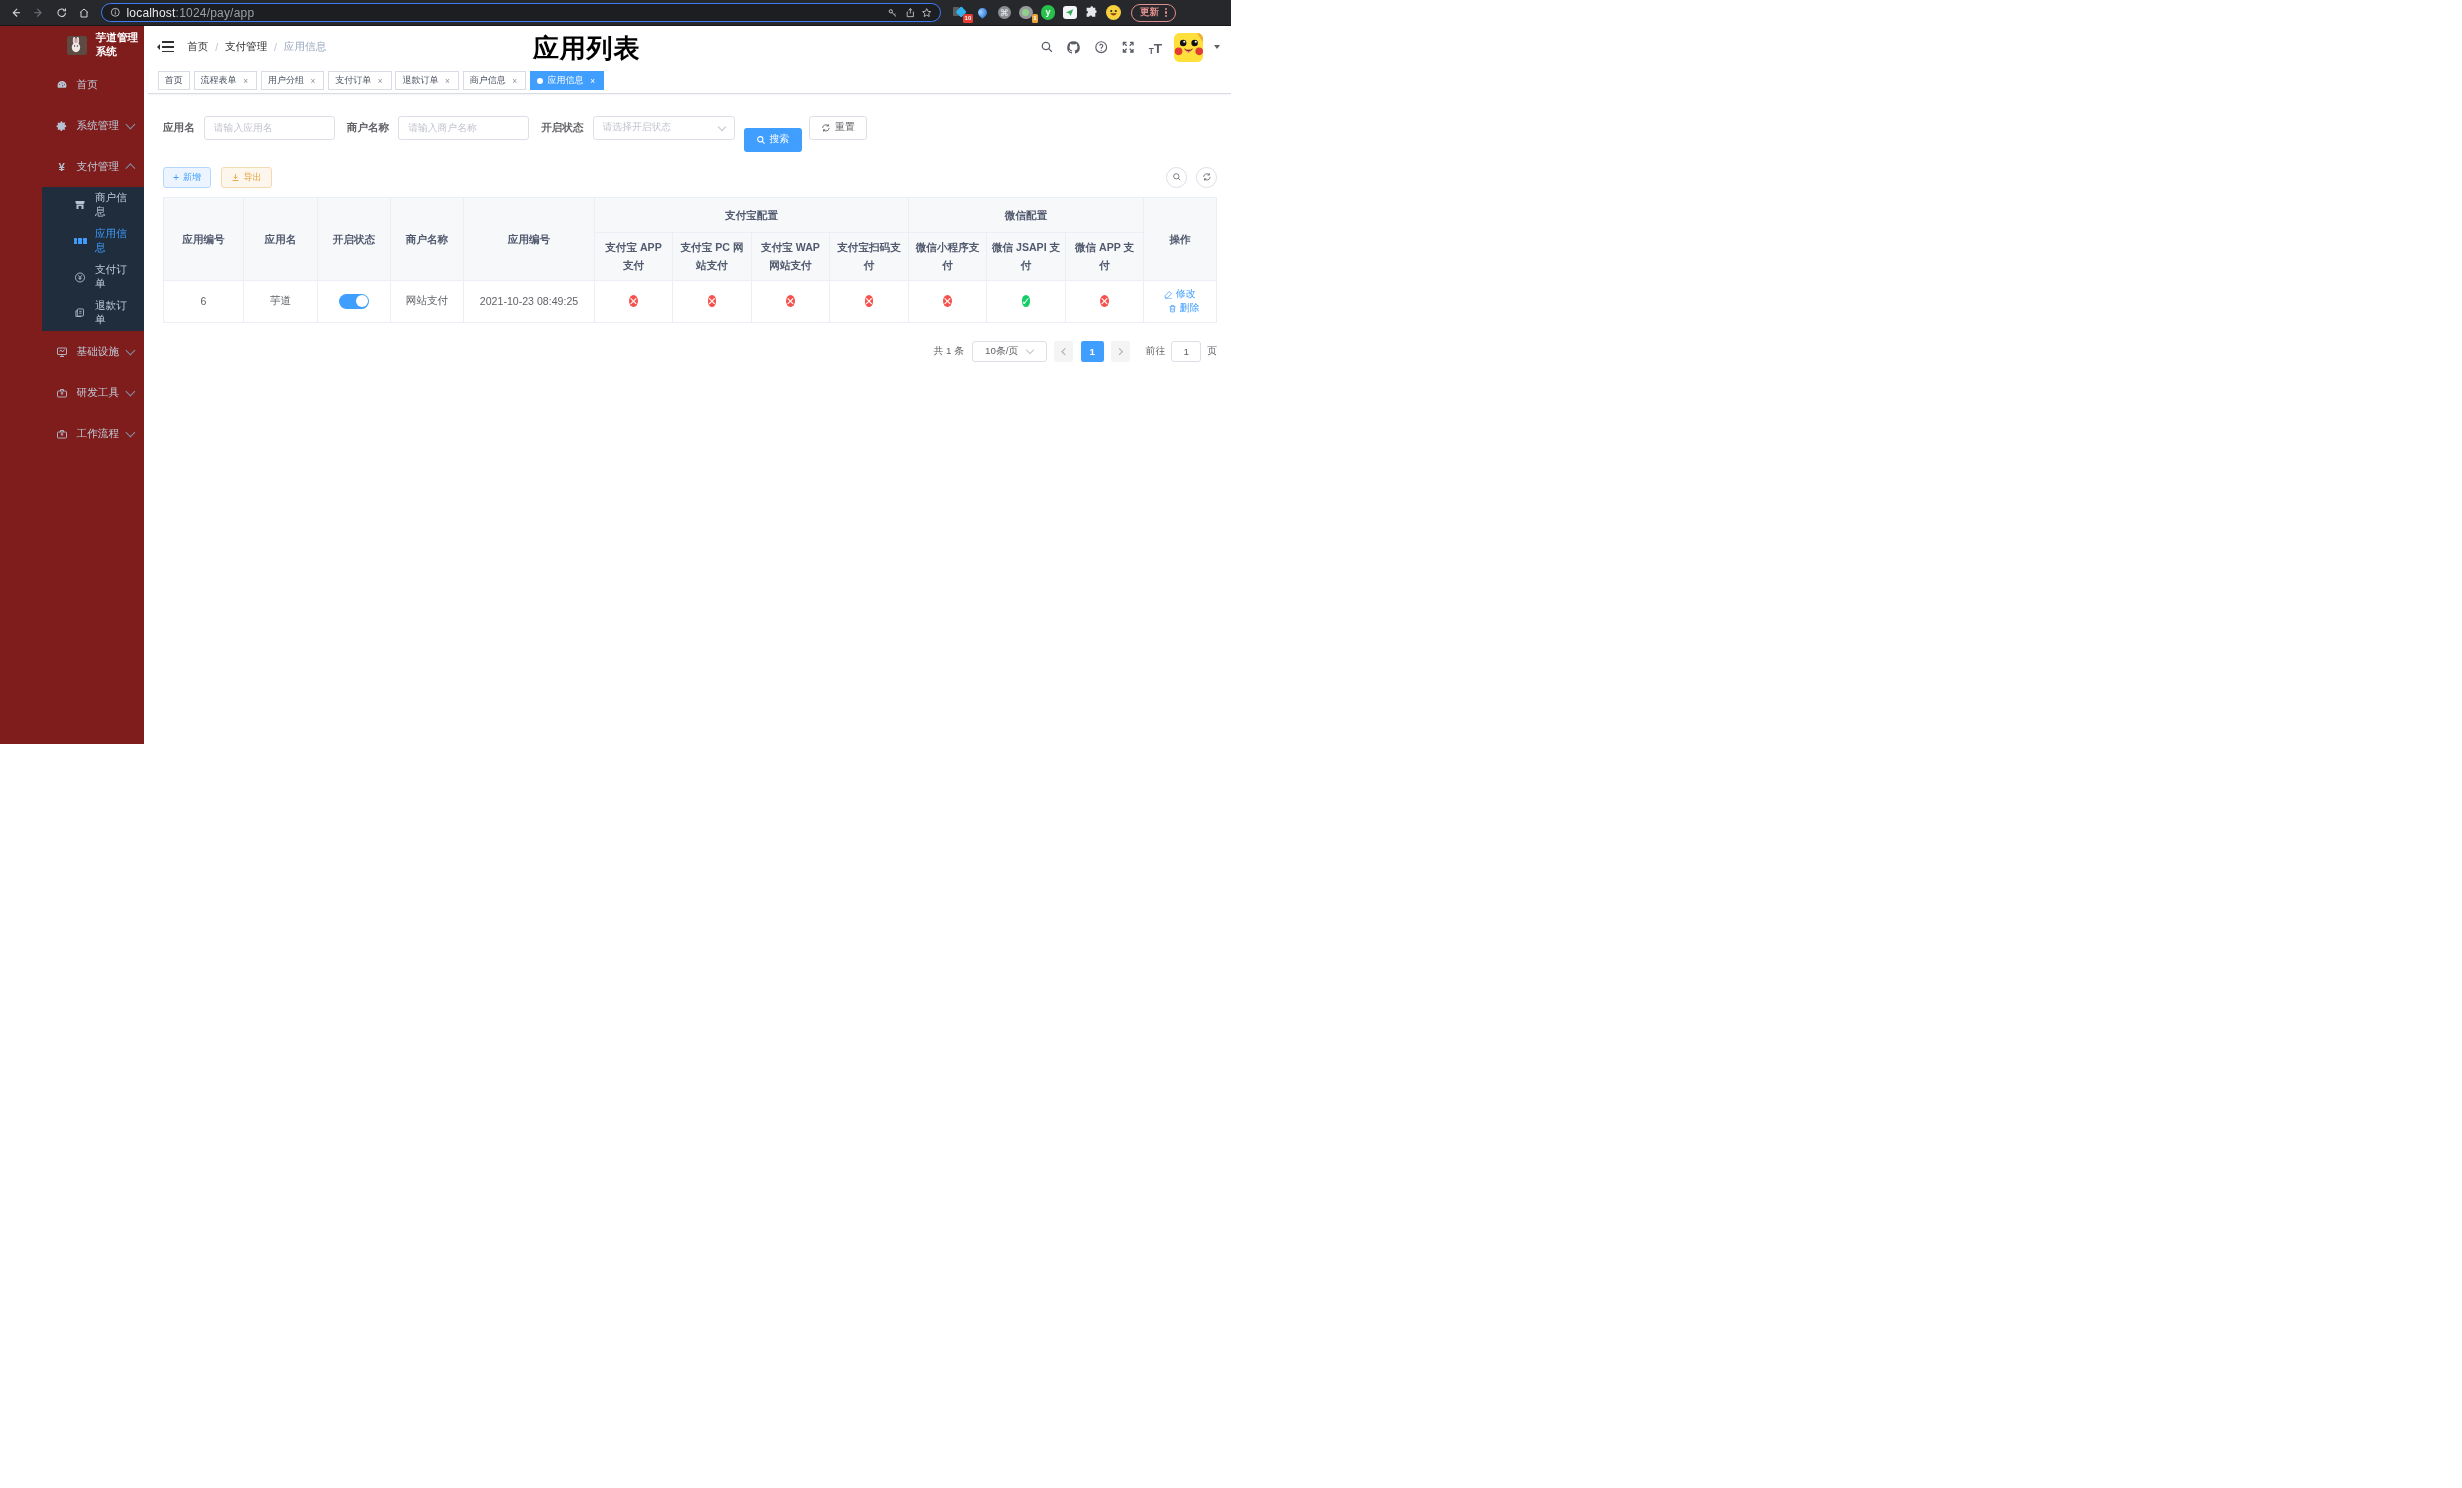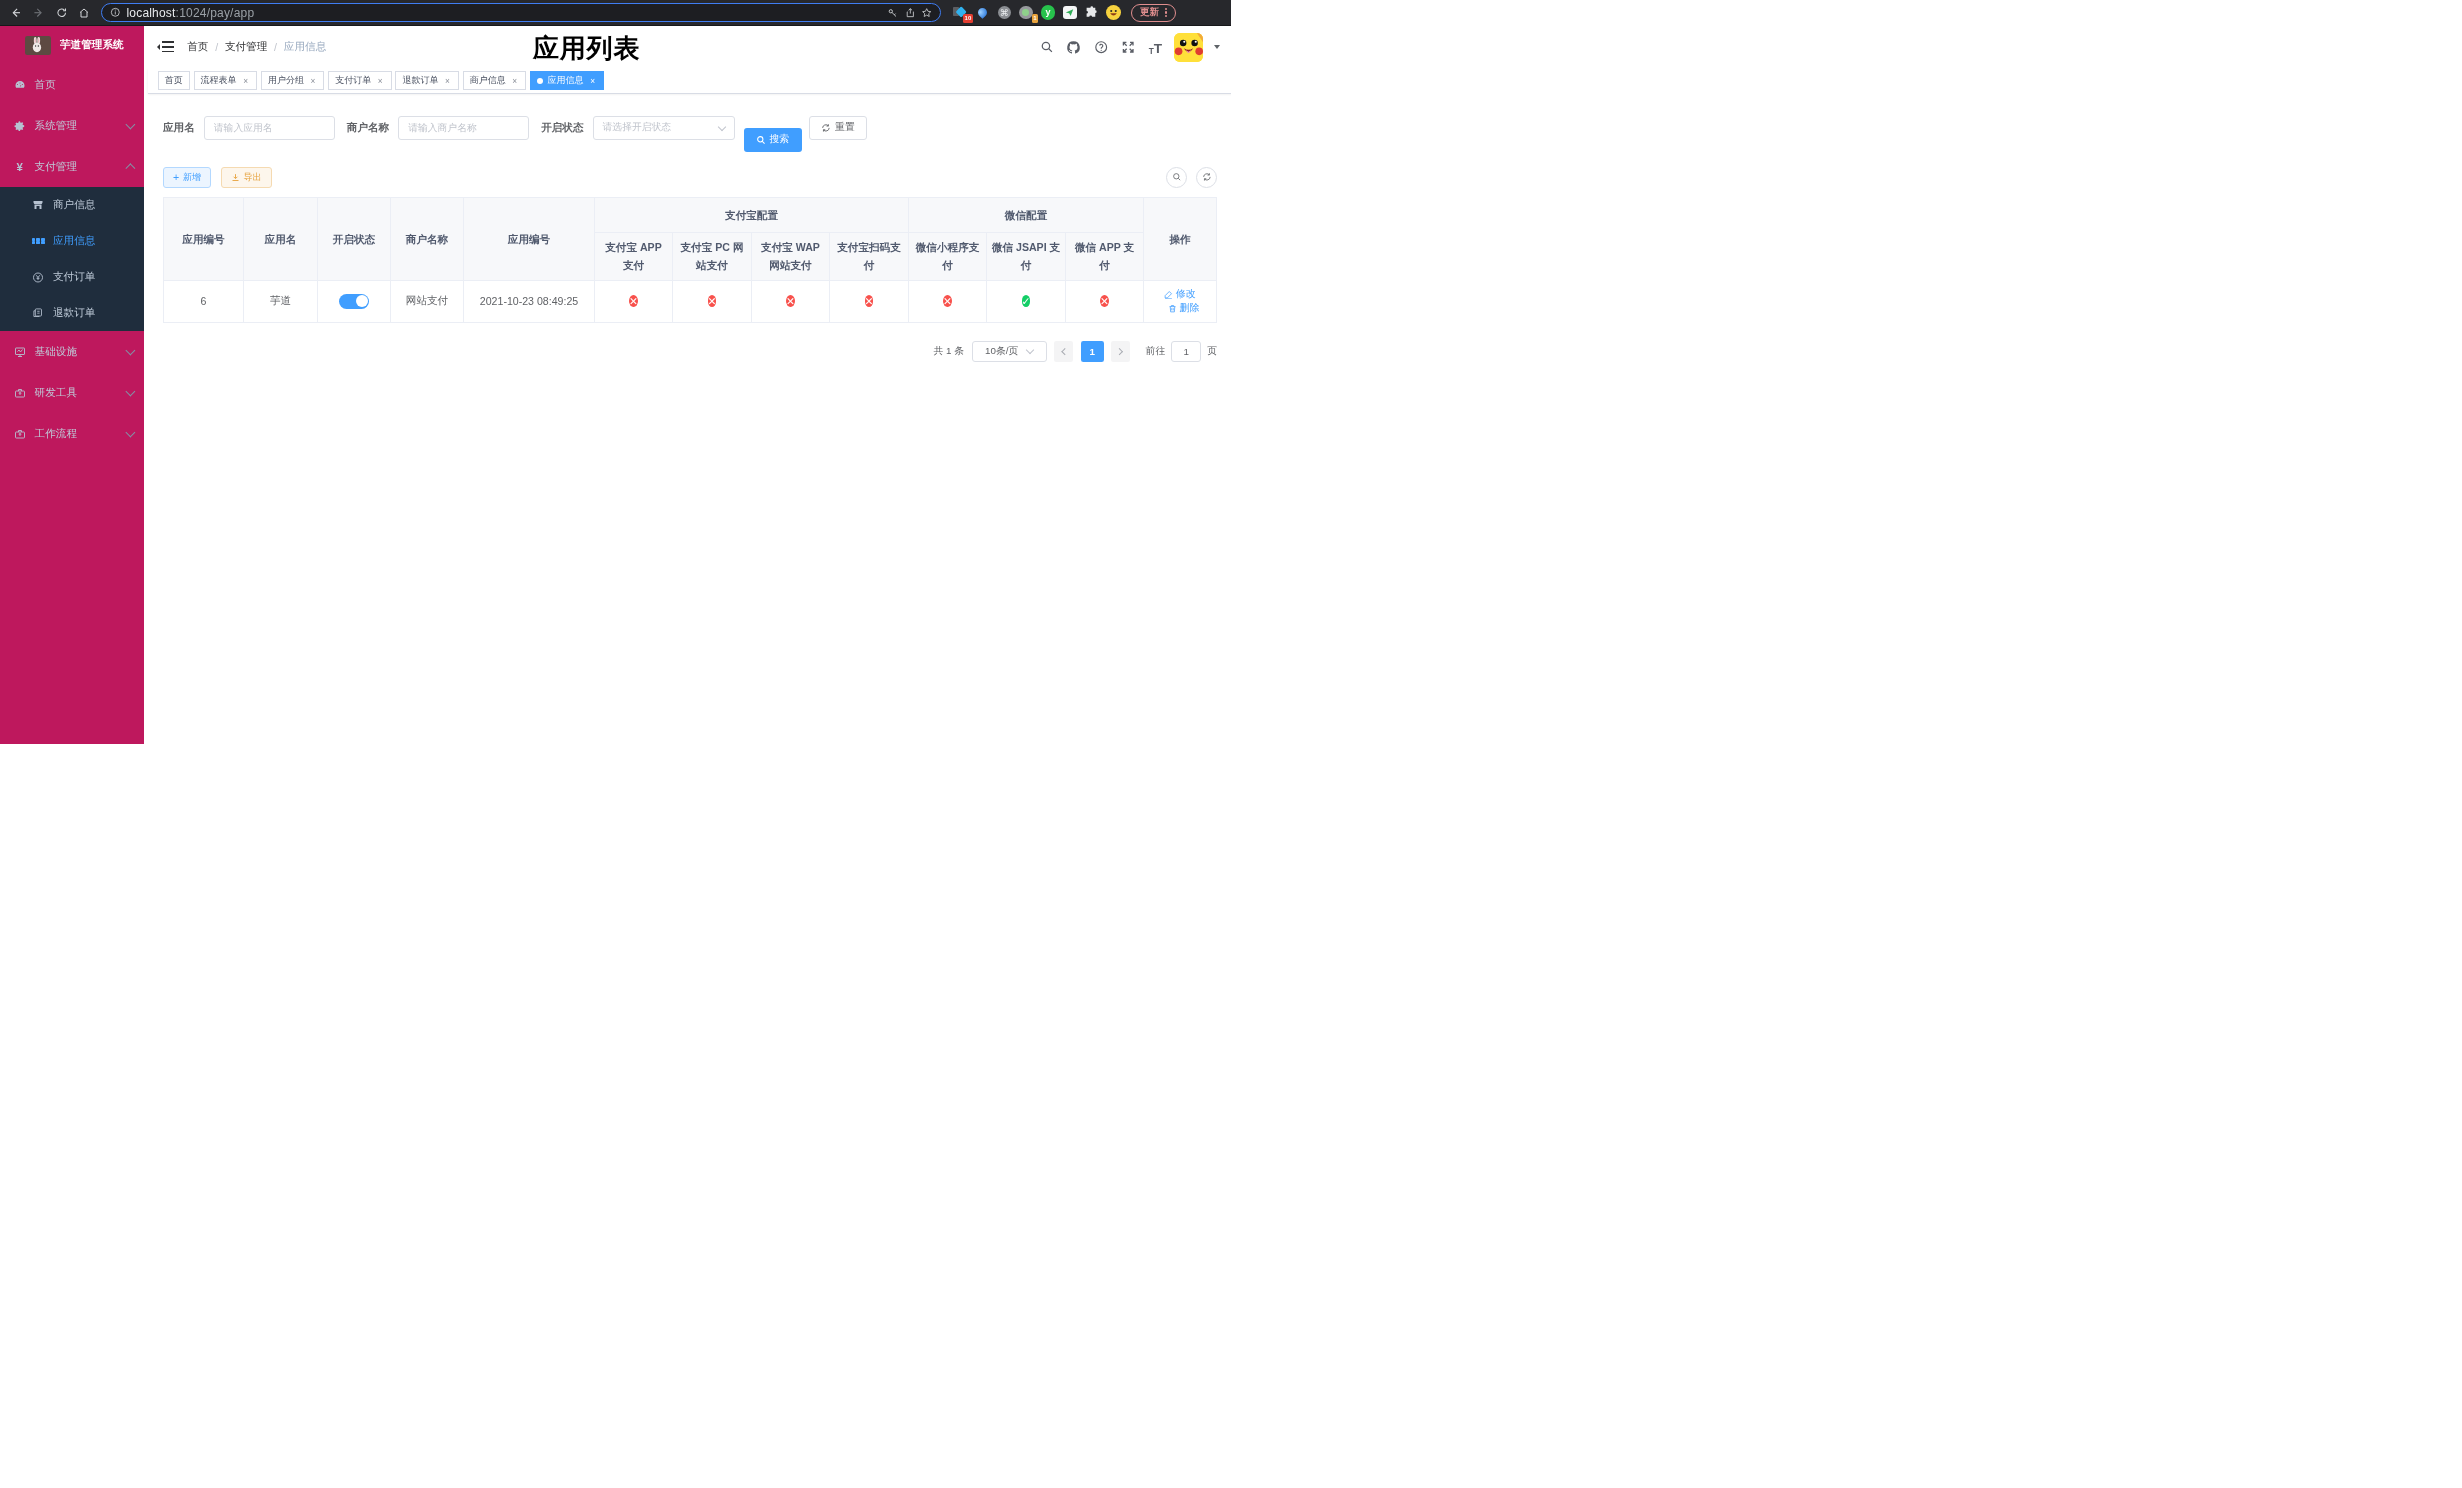--- a/index.html
+++ b/index.html
@@ -38,21 +38,21 @@
     display:flex; align-items:center; justify-content:center; font-size:9px; font-weight:bold; }
   .plane-sq { width:13.6px; height:13.6px; border-radius:3px; background:#f5f6f7; display:flex; align-items:center; justify-content:center; }
   .emoji-face { width:15px; height:15px; border-radius:50%; background:#f7d23e; position:relative; overflow:hidden; }
   .update-pill { margin-left:7.6px; height:18px; border:1.1px solid #e republic;} 
   .update-pill { margin-left:7.6px; height:18px; border:1.1px solid #e08e8e; color:#e08e8e; border-radius:9.8px;
     display:flex; align-items:center; gap:6px; padding:0 7.6px; font-size:9.5px; font-weight:bold; }
   .vdots { display:flex; flex-direction:column; gap:1.5px; }
   .vdots i { width:2.3px; height:2.3px; border-radius:50%; background:#e08e8e; }
 
   
-  .sidebar { position:absolute; top:26px; left:0; width:144px; height:719px; background:#be185d; overflow:hidden; }
+  .sidebar { position:absolute; top:26px; left:0; width:144px; height:719px; background:#7f1d1d; overflow:hidden;padding-left:42px; }
   .logo-row { height:38px; display:flex; align-items:center; gap:9px; padding:0 0 0 25px; }
   .logo-img { width:26px; height:19px; border-radius:2.3px; background:#5d4a42; display:flex; align-items:center; justify-content:center; overflow:hidden; }
   .logo-title { color:#fff; font-weight:bold; font-size:10.6px; }
   .menu-item { height:41px; display:flex; align-items:center; padding:0 10.6px 0 13.6px; color:#bfcbd9;
     cursor:pointer; font-size:10.6px; }
   .menu-item .mi-icon { width:12px; height:12px; margin-right:9px; display:flex; align-items:center; justify-content:center; color:#b6c2d1; }
   .menu-item .mi-label { flex:1; }
   .chev { width:6.8px; height:6.8px; border-right:1.1px solid #8391a5; border-bottom:1.1px solid #8391a5;
     transform:rotate(45deg); margin-top:-3px; }
   .chev.up { transform:rotate(-135deg); margin-top:3.8px; }

